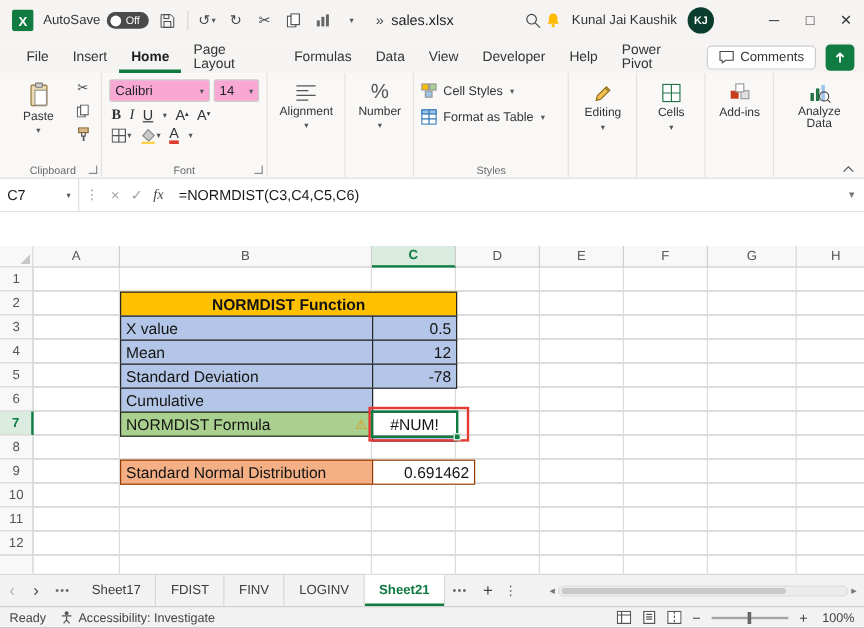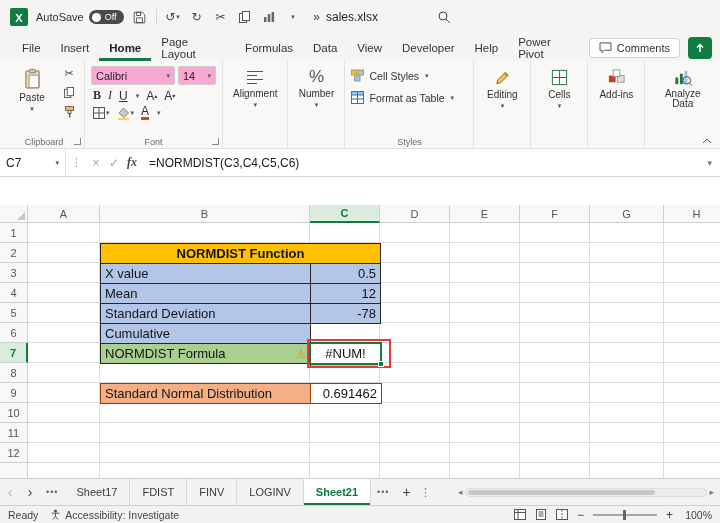--- a/index.html
+++ b/index.html
@@ -58,21 +58,21 @@
 .fontcolor{border-bottom:3px solid #E03C31;line-height:11px;font-size:12px;color:#333}
 .stylebtn{display:flex;align-items:center;gap:5px;font-size:10.5px;color:#333;height:19px;width:100%}
 #ribbon-collapse{position:absolute;right:8px;bottom:4px}
 
 
 #formulabar{height:28px;background:#fff;border-bottom:1px solid #d9d7d5;display:flex;align-items:center}
 #namebox{width:66px;height:100%;display:flex;align-items:center;justify-content:space-between;
          padding:0 6px;border-right:1px solid #e0dedc;font-size:12px;color:#222}
 .fbsplit{color:#9a9a9a;font-size:11px;padding:0 5px}
 .fbtn{width:18px;text-align:center;color:#a0a0a0;font-size:12px}
-.fbtn.fx{color:#444;font-family:"Liberation Serif",serif;font-style:italic;font-weight:bold}
+.fbtn.fx{color:#444;font-family:"Liberation Serif",serif;font-style:italic;font-weight:normal}
 #formula-input{flex:1;padding-left:8px;font-size:12px;color:#1a1a1a}
 #fb-expand{color:#777;font-size:9px;padding-right:8px}
 
 #gapstrip{height:28px;background:#fff}
 
 
 #grid{height:273px;position:relative;background:#fff;overflow:hidden}
 #gridbg{position:absolute;left:28px;top:18px;right:0;bottom:0;
         background:repeating-linear-gradient(to bottom,transparent 0 19px,#dcdcdc 19px 20px)}
 #rhbg{position:absolute;left:0;top:18px;bottom:0;width:28px;background:#f8f8f8;border-right:1px solid #cfcfcf}
@@ -175,20 +175,35 @@
           <span class="dd7">▾</span>
         </span>
       <span class="qat">»</span>
     </div>
     <div id="tb-file">sales.xlsx</div>
     <div id="tb-search">
       <svg width="14" height="14" viewBox="0 0 14 14">
           <circle cx="6" cy="6" r="4" fill="none" stroke="#444"></circle>
           <line x1="9" y1="9" x2="13" y2="13" stroke="#444"></line>
         </svg>
+    </div>
+    <div id="tb-right">
+      <span>
+        <svg width="14" height="14" viewBox="0 0 16 16">
+            <path d="M8 1.5c2.6 0 4 2 4 4.2V9l1.6 2.2H2.4L4 9V5.7C4 3.5 5.4 1.5 8 1.5z" fill="#FFB900"></path>
+            <circle cx="8" cy="13" r="1.6" fill="#FFB900"></circle>
+          </svg>
+      </span>
+      <span id="tb-user">Kunal Jai Kaushik</span>
+      <span id="tb-avatar">KJ</span>
+      <div id="tb-winbtns">
+        <span class="winbtn">─</span>
+        <span class="winbtn">□</span>
+        <span class="winbtn">✕</span>
+      </div>
     </div>
   </div>
 
   <div id="tabrow">
     <span class="rtab">File</span>
     <span class="rtab">Insert</span>
     <span class="rtab active">Home</span>
     <span class="rtab">Page Layout</span>
     <span class="rtab">Formulas</span>
     <span class="rtab">Data</span>
@@ -470,21 +485,21 @@
       <div class="cell green left warn" style="left: 100px; top: 138px; width: 211px; height: 21px;">
         <span>NORMDIST Formula</span>
         <span class="warnicon">⚠</span>
       </div>
       <div class="cell error center" style="left: 310px; top: 138px; width: 71px; height: 21px;">
         <span>#NUM!</span>
       </div>
       <div class="cell salmon left" style="left: 100px; top: 178px; width: 211px; height: 21px;">
         <span>Standard Normal Distribution</span>
       </div>
-      <div class="cell result right" style="left: 310px; top: 178px; width: 72px; height: 21px;">
+      <div class="cell result right" style="left: 310px; top: 178px; width: 86px; height: 21px;">
         <span>0.691462</span>
       </div>
       <div class="selbox" style="left: 309px; top: 137px; width: 73px; height: 23px;"></div>
       <div class="fillhandle" style="left: 378px; top: 156px;"></div>
       <div class="redbox" style="left: 307px; top: 134px; width: 84px; height: 29px;"></div>
     </div>
 
   <div id="sheetbar">
     <span class="snav dim">‹</span>
     <span class="snav">›</span>

